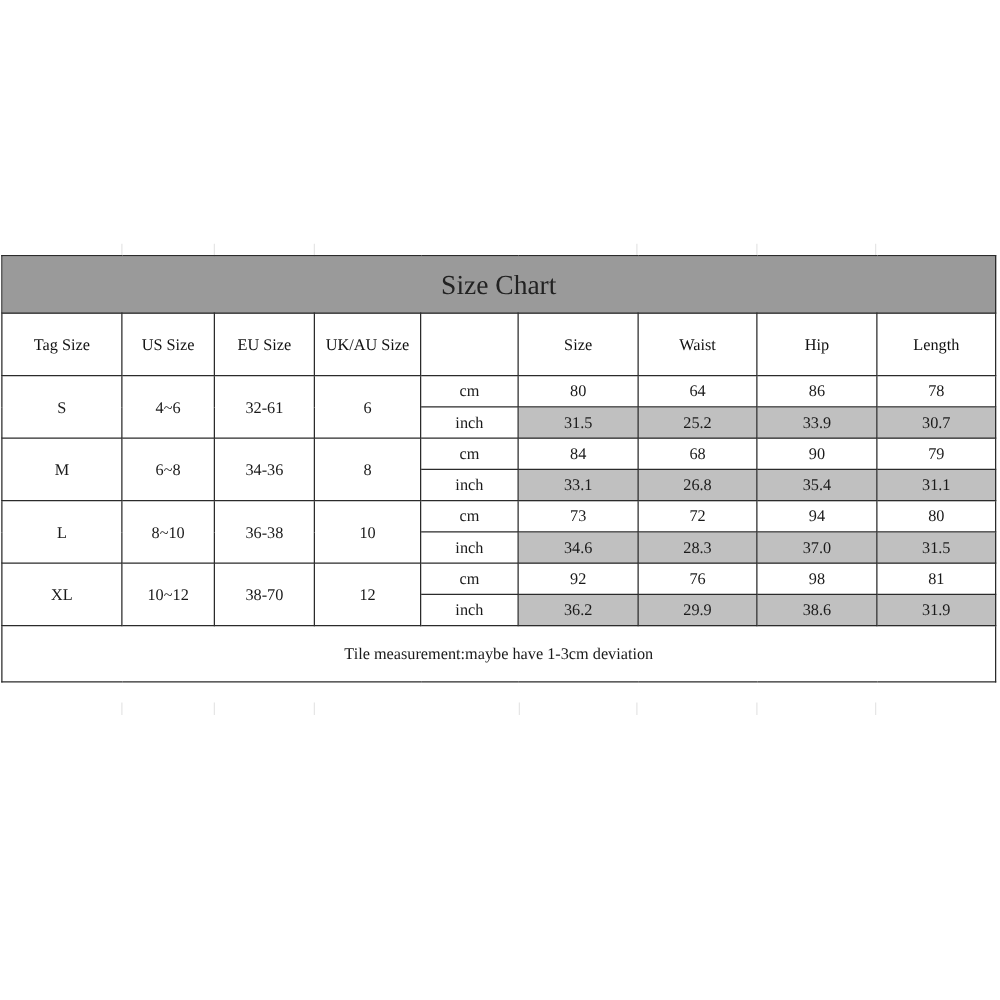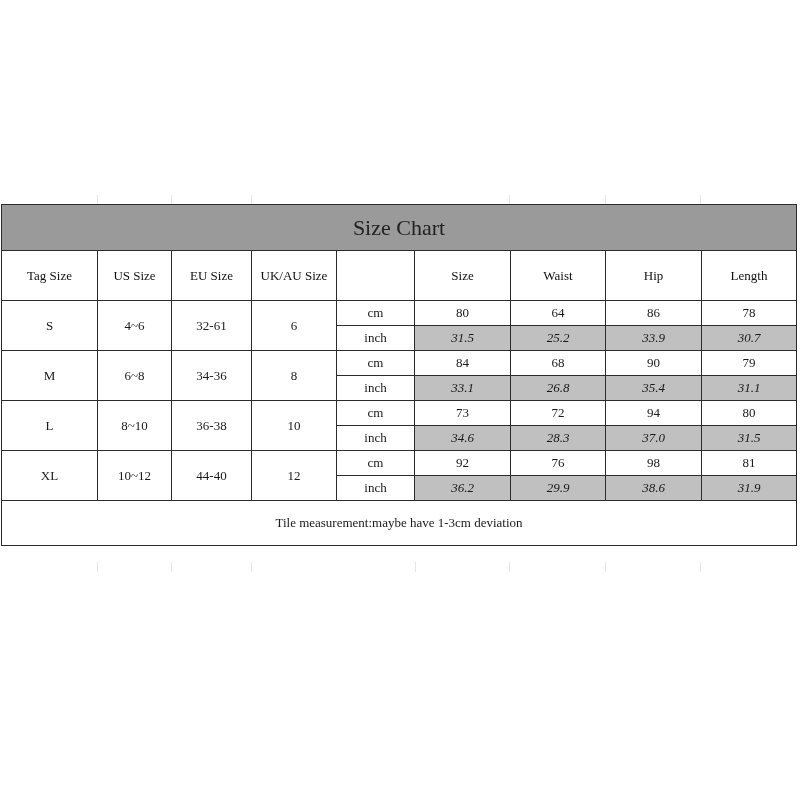--- a/index.html
+++ b/index.html
@@ -48,21 +48,21 @@
     color: #222;
   }
   .head-row th {
     height: 49px;
     font-weight: bold;
     font-size: 13px;
     color: #111;
   }
   .data-row td { height: 24px; }
   .unit-cell { font-size: 13px; }
-  .inch-val { background: #c0c0c0; font-style: italic; }
+  .inch-val { background: #c0c0c0; }
   .footer-cell {
     height: 44px;
     font-size: 13px !important;
   }
 </style>
 </head>
 <body>
 
 <div class="faint-guides">
   <div class="guide" style="left:97px;top:195px;height:20px;"></div>
@@ -161,21 +161,21 @@
       <td class="unit-cell">inch</td>
       <td class="inch-val">34.6</td>
       <td class="inch-val">28.3</td>
       <td class="inch-val">37.0</td>
       <td class="inch-val">31.5</td>
     </tr>
 
     <tr class="data-row">
       <td rowspan="2">XL</td>
       <td rowspan="2">10~12</td>
-      <td rowspan="2">44-40</td>
+      <td rowspan="2">38-70</td>
       <td rowspan="2">12</td>
       <td class="unit-cell">cm</td>
       <td>92</td>
       <td>76</td>
       <td>98</td>
       <td>81</td>
     </tr>
     <tr class="data-row">
       <td class="unit-cell">inch</td>
       <td class="inch-val">36.2</td>

